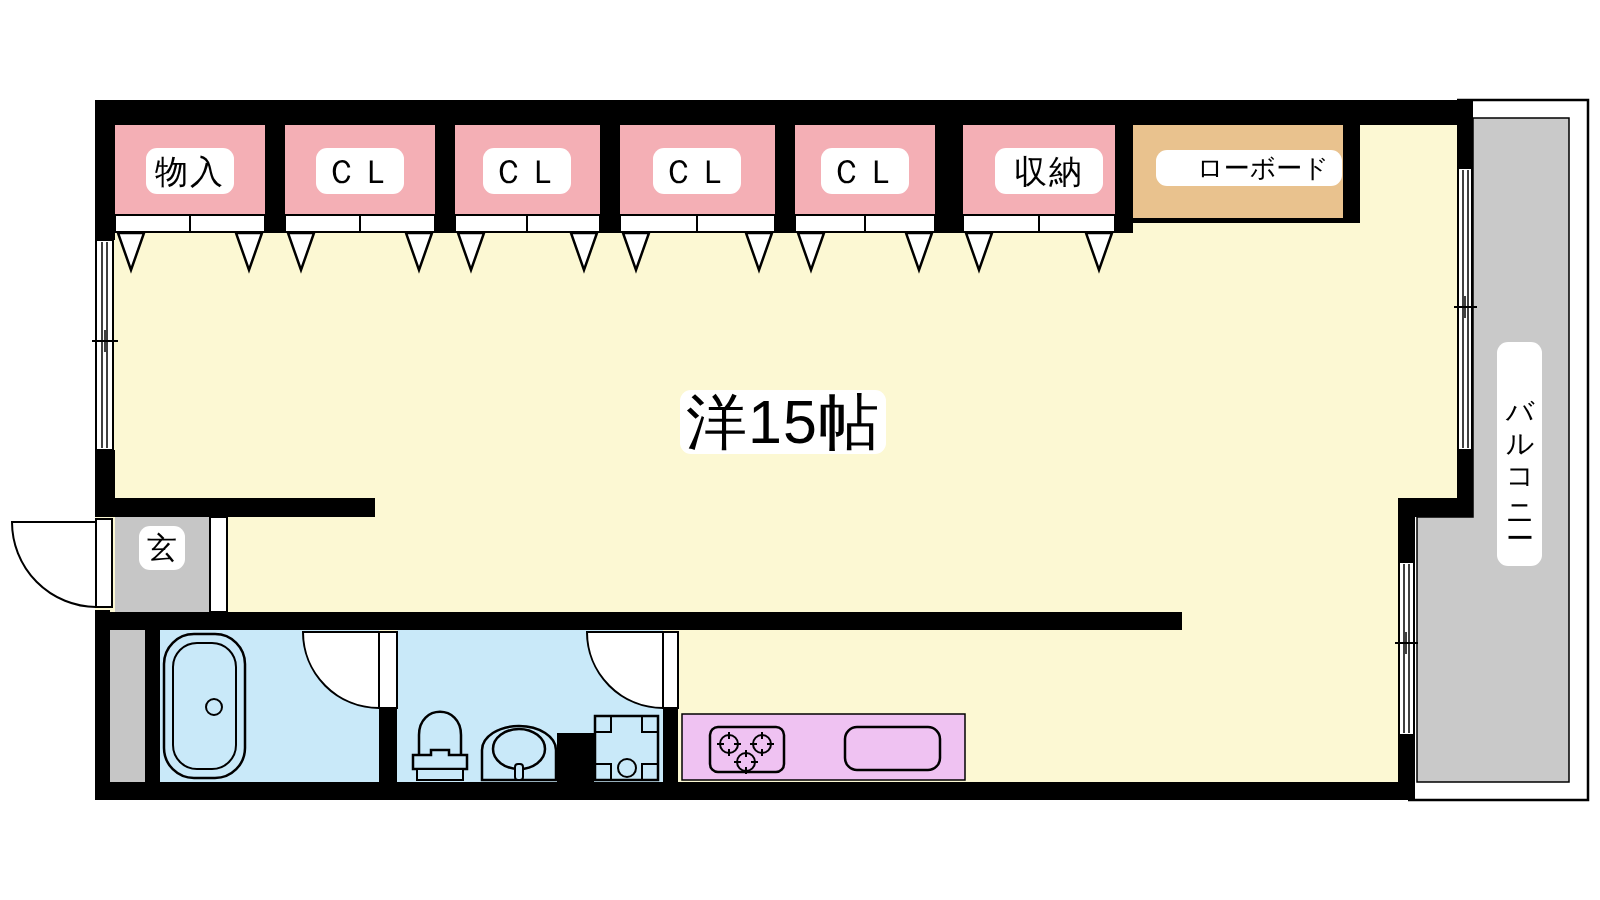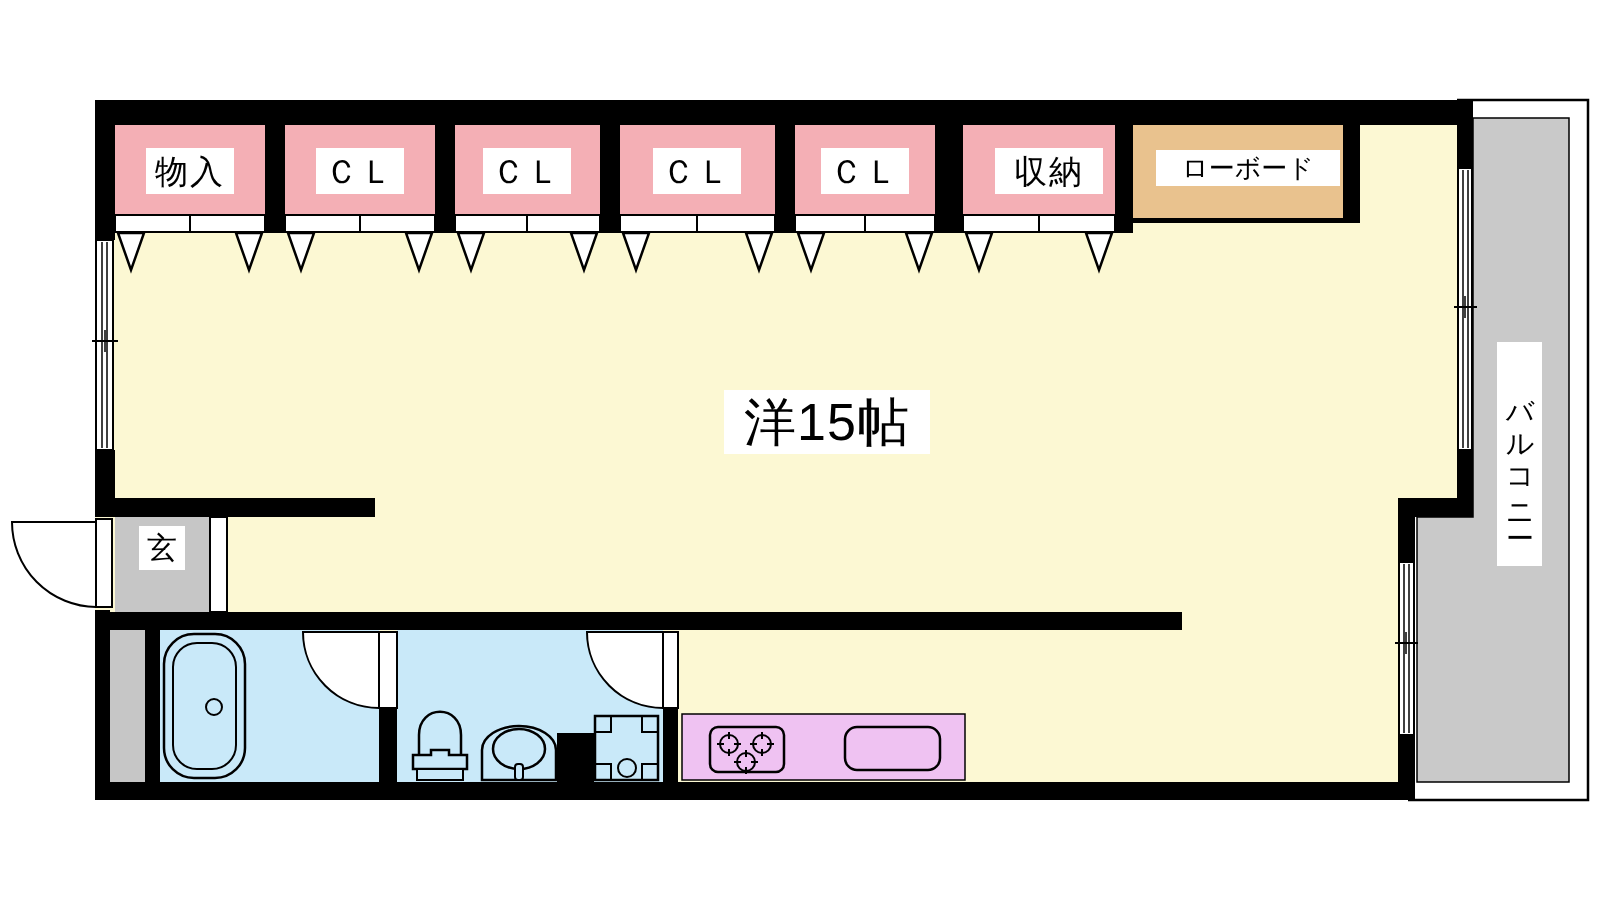--- a/index.html
+++ b/index.html
@@ -1,22 +1,22 @@
 <!DOCTYPE html>
 <html><head>
 <meta charset="utf-8">
 <style>
   html,body{margin:0;padding:0;background:#ffffff;}
   #plan{position:relative;width:1600px;height:900px;background:#ffffff;overflow:hidden;
         font-family:"Liberation Sans","DejaVu Sans",sans-serif;}
   #plan svg{position:absolute;left:0;top:0;}
   .lbl{position:absolute;background:#ffffff;color:#000;display:flex;align-items:center;
-       justify-content:center;line-height:1;white-space:nowrap;}
+       justify-content:center;line-height:1;white-space:nowrap;border-radius:11px;}
   .closet-lbl{font-size:33px;letter-spacing:2px;}
-  .room-lbl{font-size:52px;letter-spacing:1px;margin-left:44px;}
+  .room-lbl{font-size:61px;letter-spacing:1px;}
   .low-lbl{font-size:26px;}
   .gen-lbl{font-size:30px;}
   .bal-lbl{font-size:28px;writing-mode:vertical-rl;letter-spacing:4px;}
 </style>
 </head>
 <body>
 
 <div id="plan">
 <svg width="1600" height="900" viewBox="0 0 1600 900">
 
@@ -184,20 +184,20 @@
   <rect x="845" y="727" width="95" height="43" rx="12" fill="none" stroke="#000" stroke-width="2.5"></rect>
 </svg>
 
   <div class="lbl closet-lbl" style="left:146px;top:148px;width:88px;height:46px;">物入</div>
   <div class="lbl closet-lbl" style="left:316px;top:148px;width:88px;height:46px;">ＣＬ</div>
   <div class="lbl closet-lbl" style="left:483px;top:148px;width:88px;height:46px;">ＣＬ</div>
   <div class="lbl closet-lbl" style="left:653px;top:148px;width:88px;height:46px;">ＣＬ</div>
   <div class="lbl closet-lbl" style="left:821px;top:148px;width:88px;height:46px;">ＣＬ</div>
   <div class="lbl closet-lbl" style="left:995px;top:148px;width:108px;height:46px;">収納</div>
 
-  <div class="lbl low-lbl" style="left:1156px;top:150px;width:184px;height:36px;">ローボード</div>
+  <div class="lbl low-lbl" style="left:1156px;top:150px;width:158px;height:36px;padding-left:28px;">ローボード</div>
 
   <div class="lbl room-lbl" style="left:680px;top:390px;width:206px;height:64px;">洋15帖</div>
 
   <div class="lbl gen-lbl" style="left:139px;top:526px;width:46px;height:44px;">玄</div>
 
   <div class="lbl bal-lbl" style="left:1497px;top:342px;width:45px;height:224px;">バルコニー</div>
 </div>
 
 </body></html>

